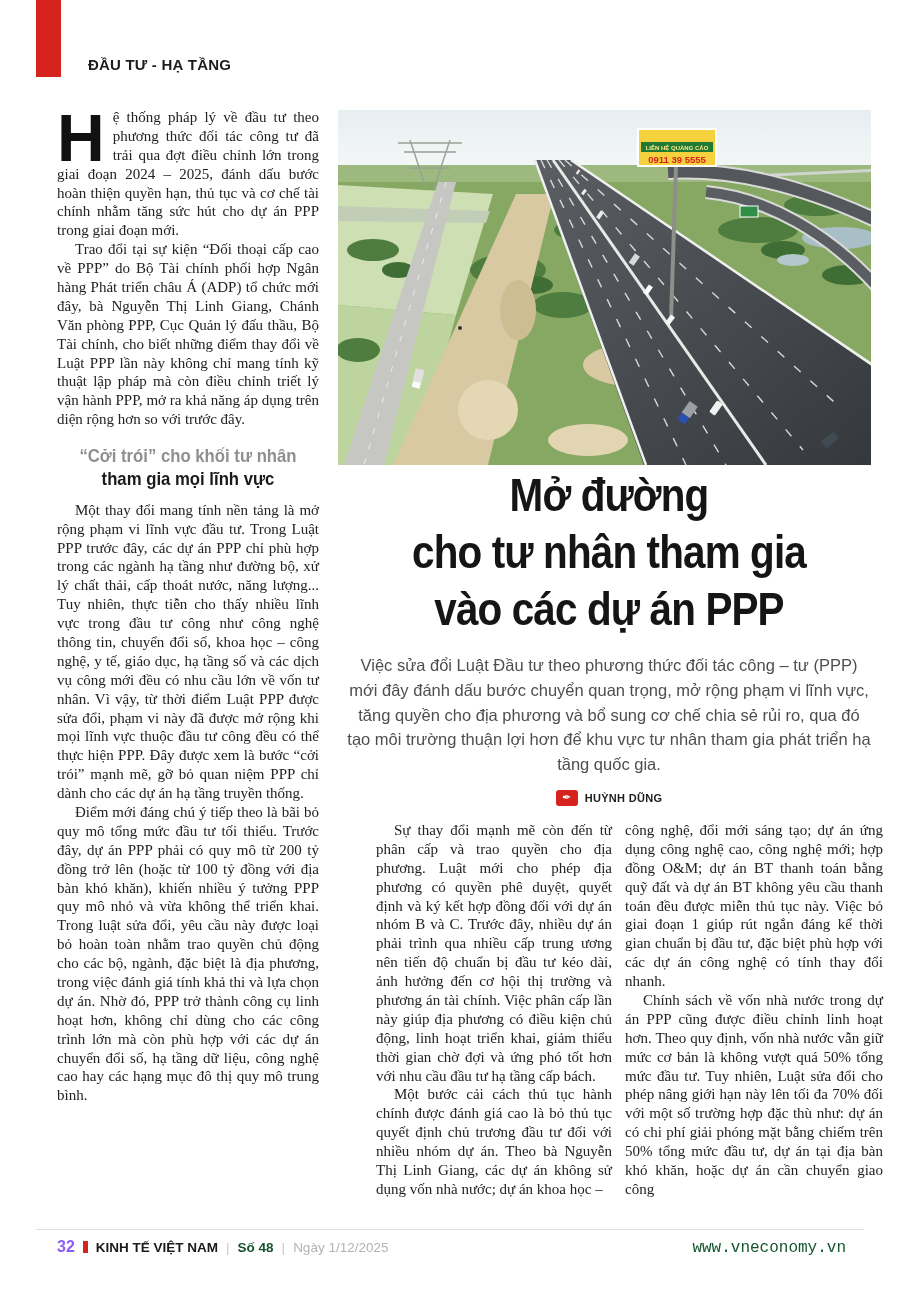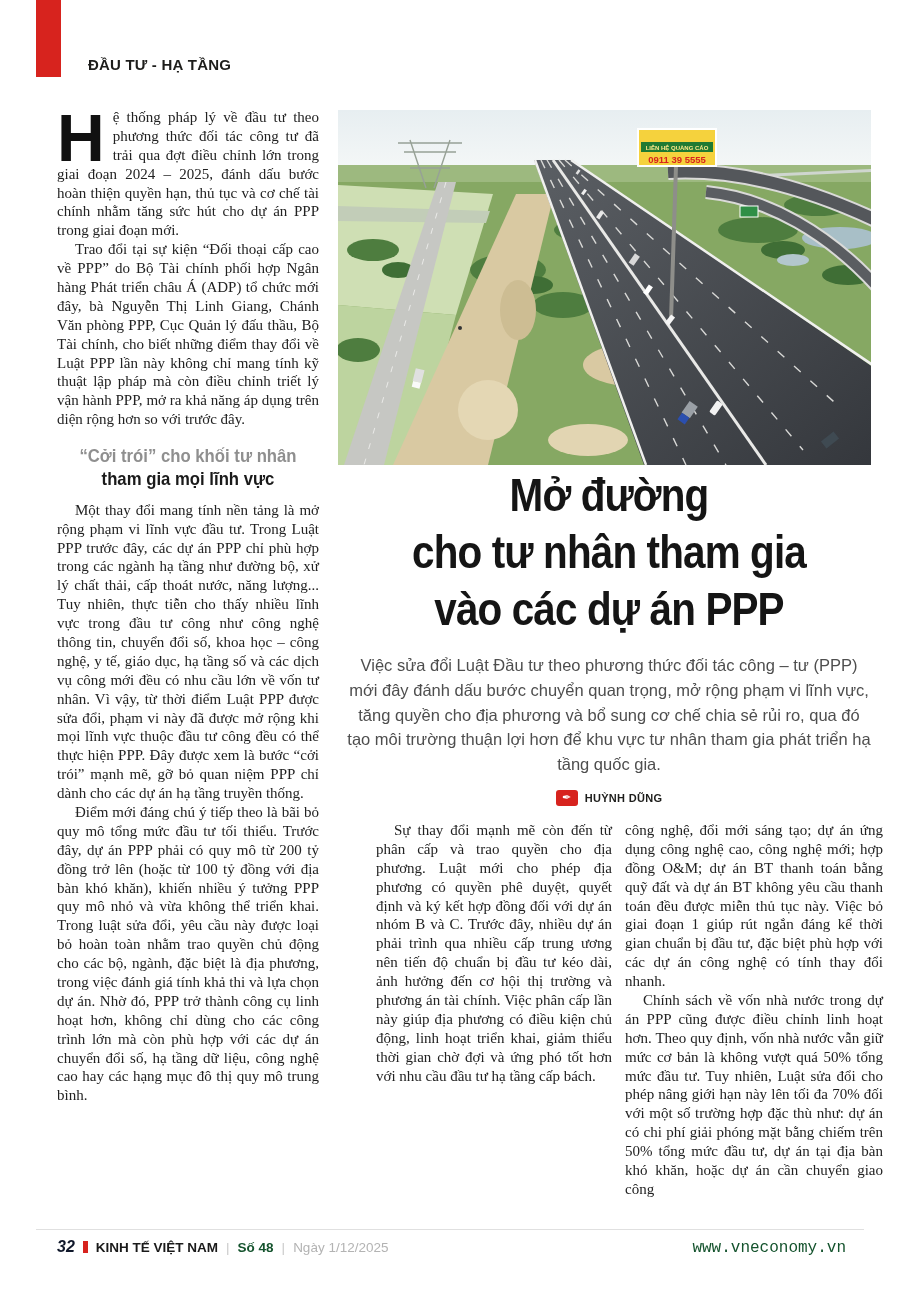--- a/index.html
+++ b/index.html
@@ -58,21 +58,21 @@
     font-family:"Liberation Sans", sans-serif; font-weight:700; font-size:11px;
     color:#1d1d1b; letter-spacing:.3px;
   }
   
   .photo { position:absolute; left:338px; top:110px; width:533px; height:355px; overflow:hidden; background:#8fae6d; }
   
   .footer-rule { position:absolute; left:36px; top:1229px; width:828px; border-top:1px solid #e0e0e0; }
   .footer { position:absolute; left:57px; top:1237px; width:800px; height:20px;
     font-family:"Liberation Sans", sans-serif; font-size:13.5px; color:#8f8f8f;
     display:flex; align-items:center; gap:8px; }
-  .footer .pageno { font-weight:700; font-size:16px; color:#0f172a;font-style:italic; }
+  .footer .pageno { font-weight:700; font-size:16px; color:#8b5cf6; }
   .footer .redsq { width:5px; height:12px; background:#d7231e; display:inline-block; }
   .footer .mag { font-weight:700; color:#1a1a1a;text-align:center; }
   .footer .sep { color:#c9c9c9; font-weight:400; }
   .footer .issue { font-weight:700; color:#14532d; }
   .footer .date { color:#b3b3b3;text-align:right; }
   .site { position:absolute; right:54px; top:1239px;
     font-family:Liberation Mono, monospace; font-size:16px; color:#14532d; }
 </style>
 </head>
 <body>
@@ -221,20 +221,21 @@
     <div class="headline">vào các dự án PPP</div>
     <div class="lede">Việc sửa đổi Luật Đầu tư theo phương thức đối tác công – tư (PPP) mới đây đánh dấu bước chuyển quan trọng, mở rộng phạm vi lĩnh vực, tăng quyền cho địa phương và bổ sung cơ chế chia sẻ rủi ro, qua đó tạo môi trường thuận lợi hơn để khu vực tư nhân tham gia phát triển hạ tầng quốc gia.</div>
     <div class="byline-row">
       <span class="byline-icon">✒</span>
       <span class="byline-name">HUỲNH DŨNG</span>
     </div>
   </div>
 
   <div class="col mid-col">
     <p class="indent">Sự thay đổi mạnh mẽ còn đến từ phân cấp và trao quyền cho địa phương. Luật mới cho phép địa phương có quyền phê duyệt, quyết định và ký kết hợp đồng đối với dự án nhóm B và C. Trước đây, nhiều dự án phải trình qua nhiều cấp trung ương nên tiến độ chuẩn bị đầu tư kéo dài, ảnh hưởng đến cơ hội thị trường và phương án tài chính. Việc phân cấp lần này giúp địa phương có điều kiện chủ động, linh hoạt triển khai, giảm thiểu thời gian chờ đợi và ứng phó tốt hơn với nhu cầu đầu tư hạ tầng cấp bách.</p>
+    <p class="indent">Một bước cải cách thủ tục hành chính được đánh giá cao là bỏ thủ tục quyết định chủ trương đầu tư đối với nhiều nhóm dự án. Theo bà Nguyễn Thị Linh Giang, các dự án không sử dụng vốn nhà nước; dự án khoa học –</p>
   </div>
 
   <div class="col right-col">
     <p>công nghệ, đổi mới sáng tạo; dự án ứng dụng công nghệ cao, công nghệ mới; hợp đồng O&amp;M; dự án BT thanh toán bằng quỹ đất và dự án BT không yêu cầu thanh toán đều được miễn thủ tục này. Việc bỏ giai đoạn 1 giúp rút ngắn đáng kể thời gian chuẩn bị đầu tư, đặc biệt phù hợp với các dự án công nghệ có tính thay đổi nhanh.</p>
     <p class="indent">Chính sách về vốn nhà nước trong dự án PPP cũng được điều chỉnh linh hoạt hơn. Theo quy định, vốn nhà nước vẫn giữ mức cơ bản là không vượt quá 50% tổng mức đầu tư. Tuy nhiên, Luật sửa đổi cho phép nâng giới hạn này lên tối đa 70% đối với một số trường hợp đặc thù như: dự án có chi phí giải phóng mặt bằng chiếm trên 50% tổng mức đầu tư, dự án tại địa bàn khó khăn, hoặc dự án cần chuyển giao công</p>
   </div>
 
   <div class="footer-rule"></div>
   <div class="footer">
     <span class="pageno">32</span>

